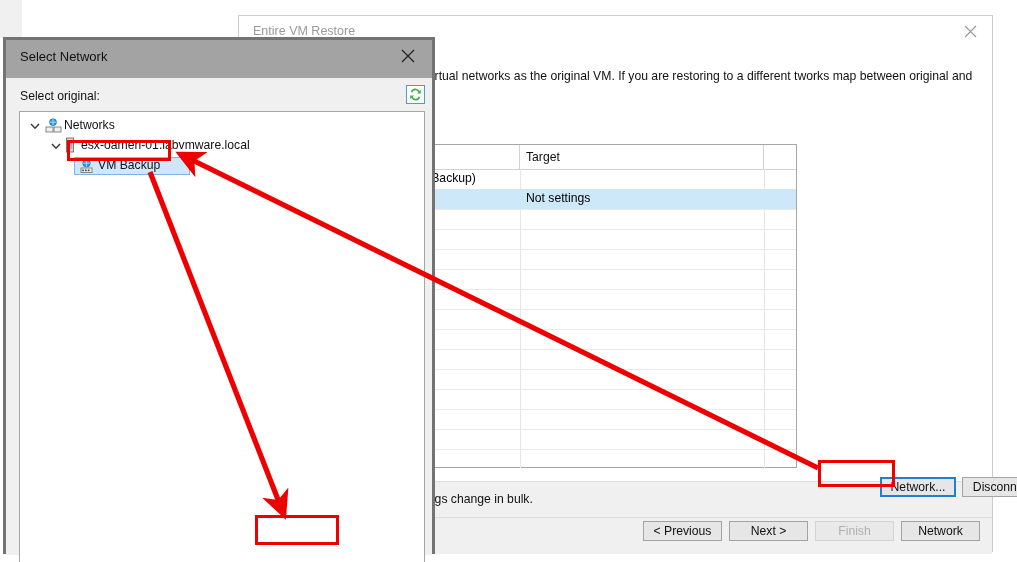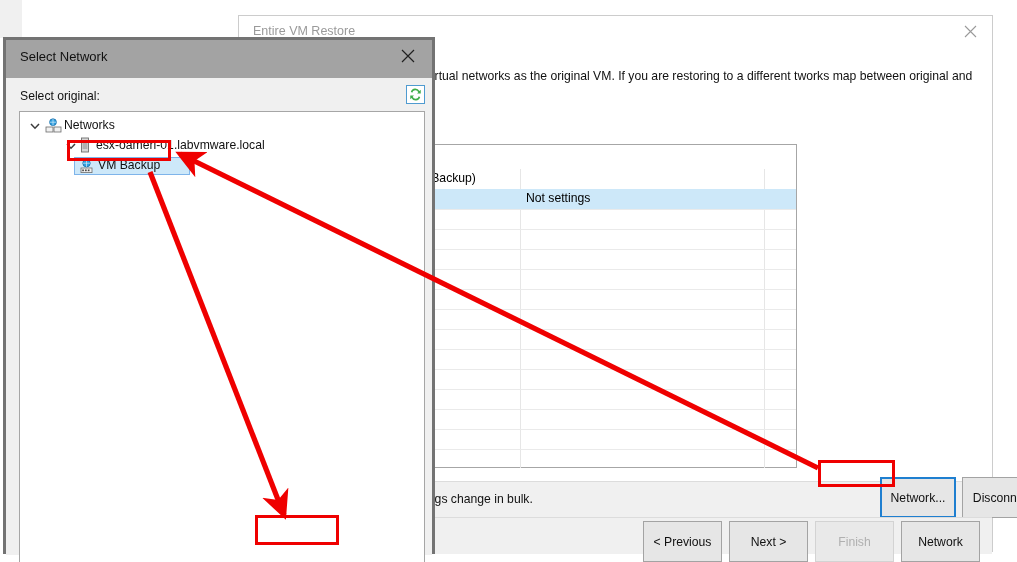--- a/index.html
+++ b/index.html
@@ -70,21 +70,21 @@
   #hint-bar{
     position:absolute;left:0;top:433px;width:100%;height:36px;background:#f0f0f0;
     border-top:1px solid #dcdcdc;
   }
   #hint-text{position:absolute;left:10px;top:10px;font-size:12.2px;color:#111;}
 
   .btn{
     position:absolute;background:#e6e6e6;border:1px solid #a3a3a3;
     font-family:"Liberation Sans", sans-serif;font-size:12.2px;color:#111;
     display:flex;align-items:center;justify-content:center;box-sizing:border-box;
-    height:41px;
+    height:20px;
   }
   .btn.disabled{color:#b0b0b0;border-color:#d3d3d3;background:#e9e9e9;}
   .btn.focus{border:2px solid #1f7fd0;}
 
   #btn-network{left:641px;top:429px;width:76px;}
   #btn-disconnect{left:723px;top:429px;width:82px;}
 
   #wizard-footer{
     position:absolute;left:0;top:469px;width:100%;height:36px;background:#f0f0f0;border-top:1px solid #dcdcdc;
   }
@@ -112,21 +112,21 @@
   .tv-row{position:absolute;height:20px;white-space:nowrap;}
   .tv-chev{position:absolute;width:14px;height:14px;}
   .tv-ico{position:absolute;}
   .tv-txt{position:absolute;font-size:12.2px;color:#111;}
 
   #tv-row0{left:0;top:5px;width:100%;}
   #tv-row0 .tv-chev{left:9px;top:3px;}
   #tv-row0 .tv-ico{left:25px;top:1px;}
   #tv-row0 .tv-txt{left:44px;top:1px;}
 
-  #tv-row1{left:15px;top:25px;width:100%;text-align:right;}
+  #tv-row1{left:0;top:25px;width:100%;text-align:right;}
   #tv-row1 .tv-chev{left:28px;top:3px;}
   #tv-row1 .tv-ico{left:44px;top:0px;}
   #tv-row1 .tv-txt{left:61px;top:1px;}
 
   #tv-row2{left:54px;top:45px;width:116px;height:18px;background:#cde8f9;border:1px solid #7eb4ea;box-sizing:border-box;}
   #tv-row2 .tv-ico{left:4px;top:1px;}
   #tv-row2 .tv-txt{left:23px;top:0px;}
 
   
   .anno{position:absolute;border:3px solid #ef0000;box-sizing:border-box;pointer-events:none;}
@@ -156,20 +156,25 @@
   </div>
 
   <div id="wizard-body">
 
     <div id="wizard-desc">ect the restored VM to the same virtual networks as the original VM. If you are restoring to a different tworks map between original and new locations.</div>
 
     <div id="nc-label">Network connections:</div>
 
     <div id="nc-grid">
 
+      <div id="nc-head">
+        <div class="nc-h c1">Source</div>
+        <div class="nc-h c2">Target</div>
+        <div class="nc-h c3"></div>
+      </div>
 
       <div class="nc-vline v1"></div>
       <div class="nc-vline v2"></div>
 
       <div id="row-parent">
         <span class="exp">
           <svg width="9" height="9" viewBox="0 0 9 9">
               <path d="M1 1 L8 1 L8 8 Z" fill="#5a5a5a"></path>
             </svg>
         </span>

